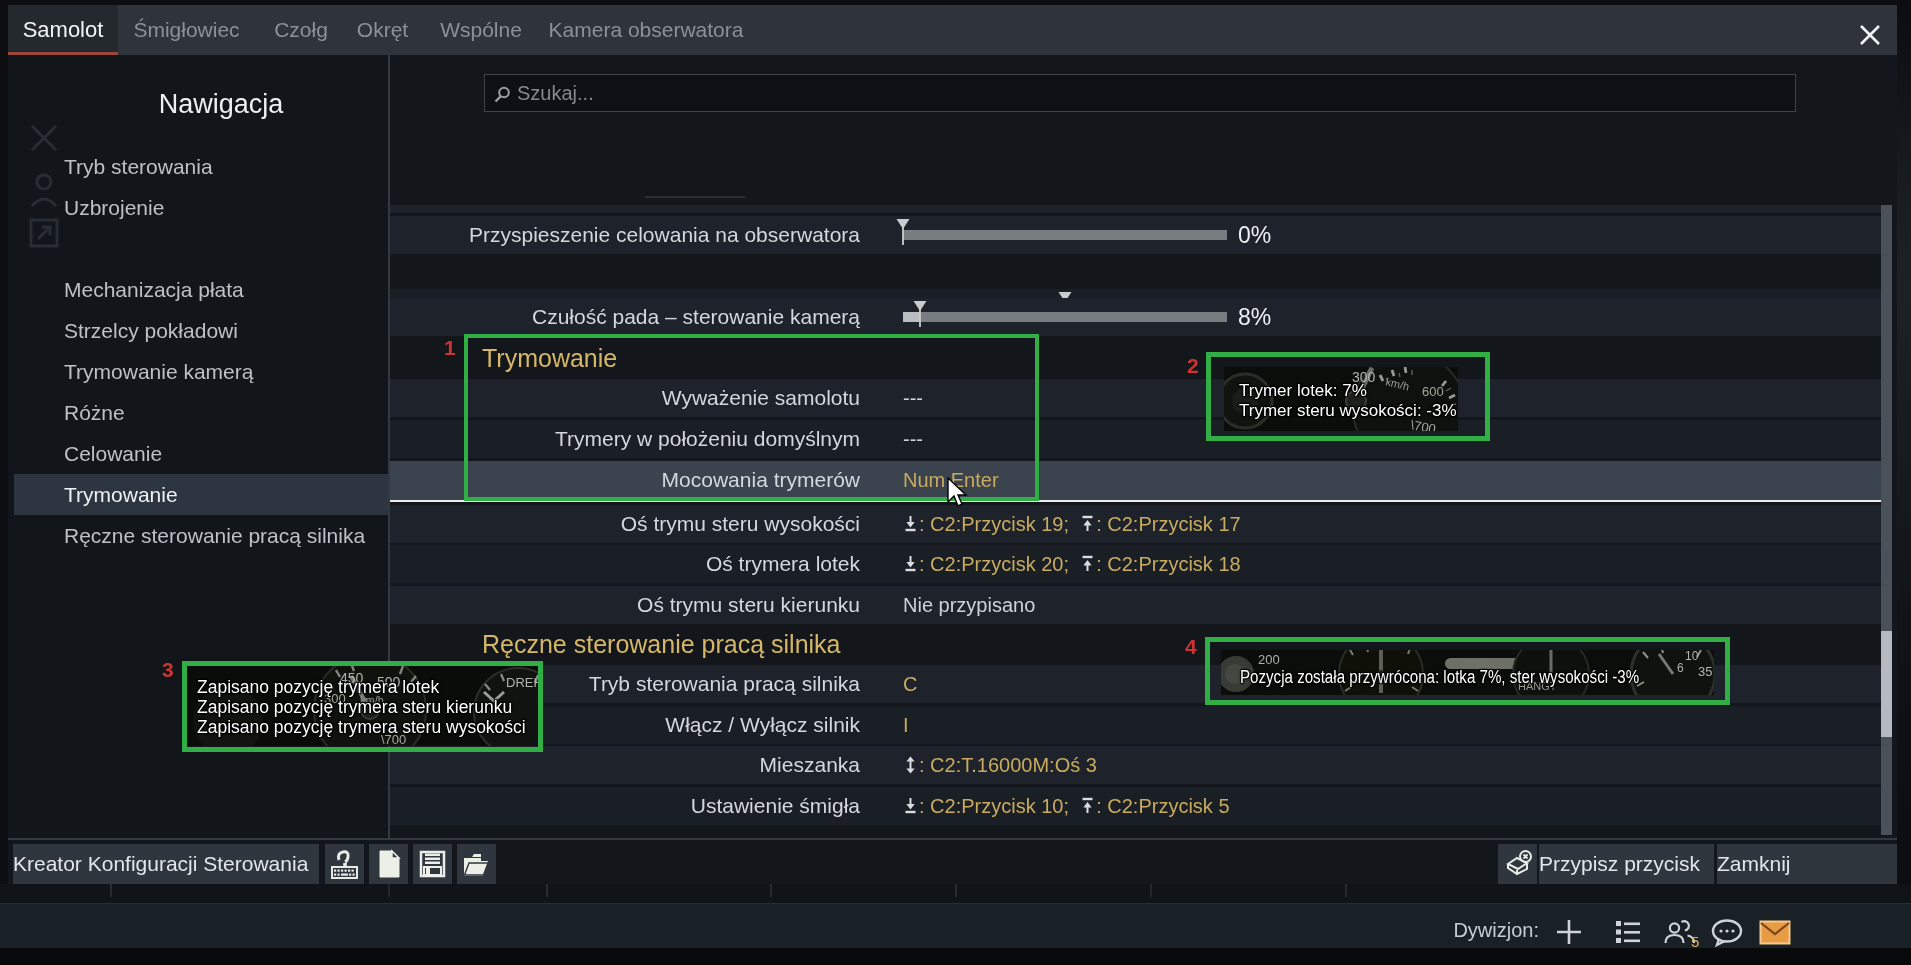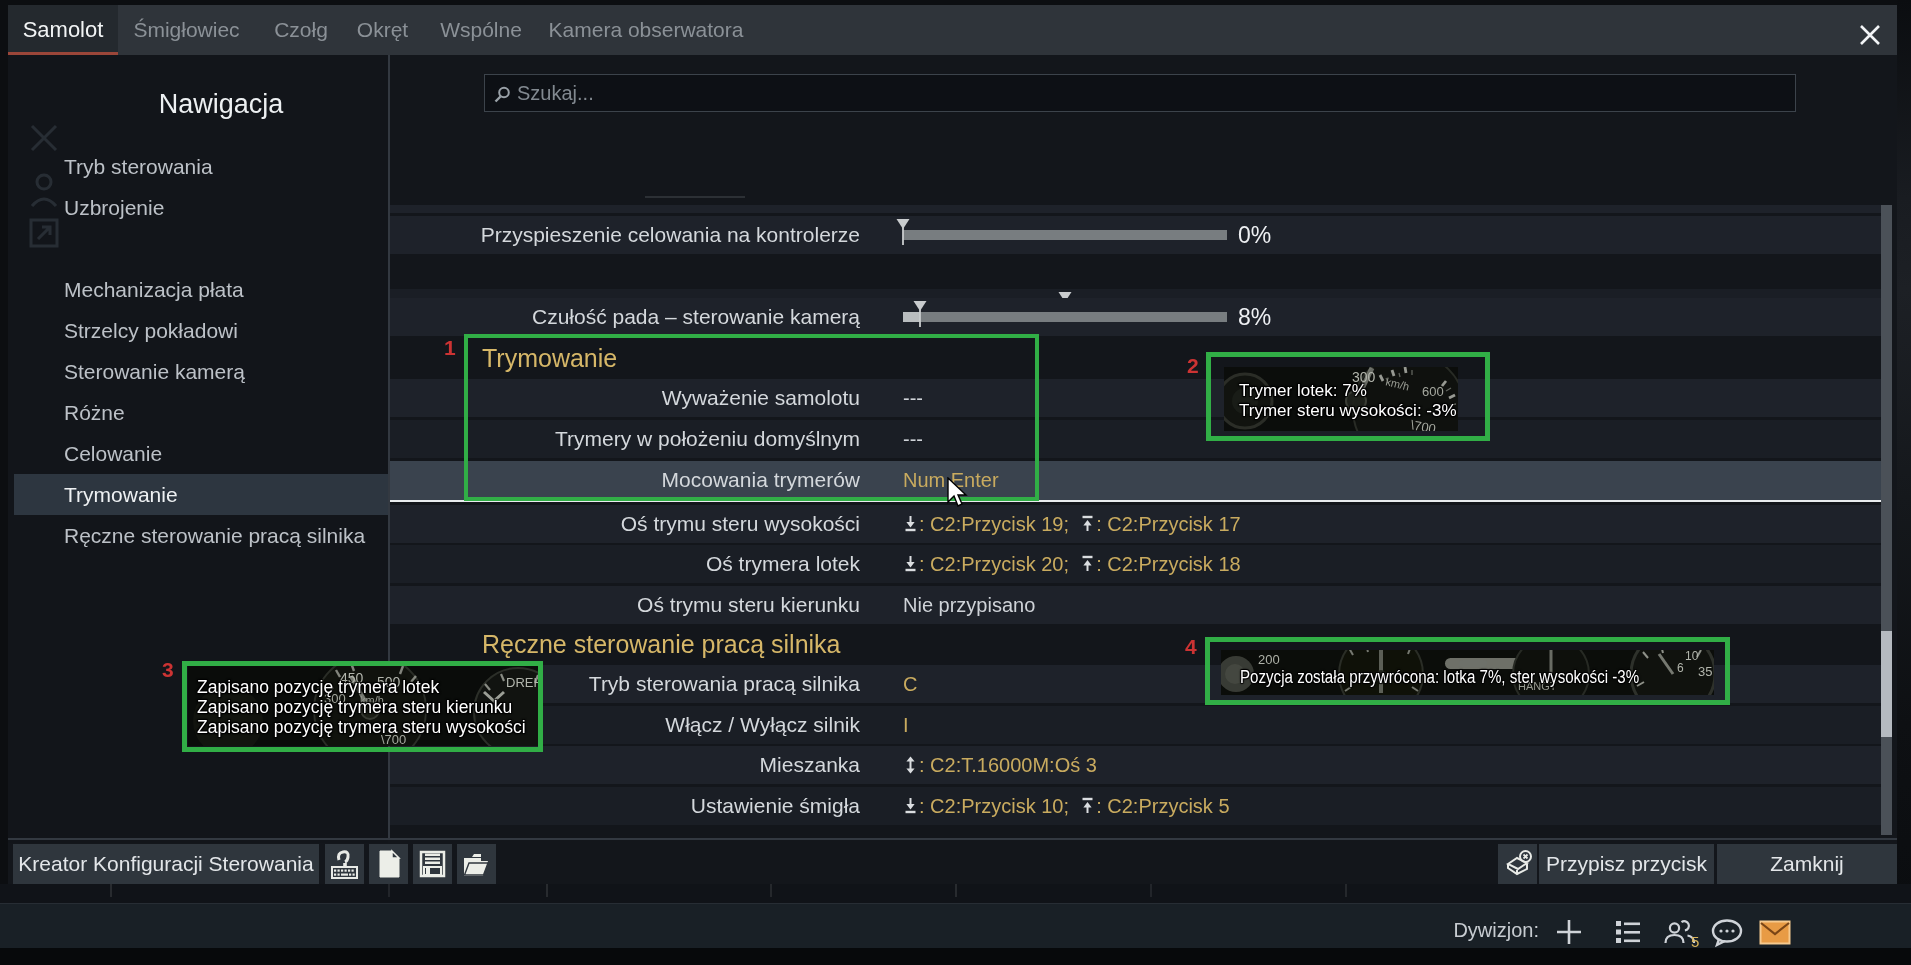--- a/index.html
+++ b/index.html
@@ -48,21 +48,21 @@
   .track { position:absolute; left:513px; top:14px; width:324px; height:10px; background:#787d80; }
   .fill  { position:absolute; left:0; top:0; height:10px; background:#b9bdbf; }
 
   
   #sbtrack { left:1873px; top:200px; width:11px; height:630px; background:#4b5158; }
   #sbthumb { left:0; top:426px; width:11px; height:106px; background:#b5bac0; position:absolute; }
 
   
   #divider-h { left:0; top:833px; width:1889px; height:2px; background:#333941; }
   .bbtn { position:absolute; top:839px; height:40px; background:#2f363d; color:#e3e6e9;
-          font-size:21px; line-height:40px; text-align:center; }
+          font-size:21px; line-height:40px; text-align:left; }
 
   
   #bgticks { left:0; top:884px; width:1911px; height:19px; background:#101318; }
   #taskbar { left:0; top:903px; width:1911px; height:45px; background:#192026; border-top:1px solid #272d34; }
   #blackstrip { left:0; top:948px; width:1911px; height:17px; background:#07090b; }
   #dywizjon { position:absolute; right:372px; top:15px; color:#c7ccd1; font-size:20px; }
 
   
   .gbox { position:absolute; border:4.5px solid #31ae46; }
   .rednum { position:absolute; color:#cc3333; font-size:21px; font-weight:bold; }
@@ -87,40 +87,40 @@
         </svg>
     </div>
 
     <div class="abs" id="sidebar"></div>
     <div class="abs" id="sel-item"></div>
     <div class="abs" id="nav-title">Nawigacja</div>
     <div class="sitem" style="top:141px;">Tryb sterowania</div>
     <div class="sitem" style="top:182px;">Uzbrojenie</div>
     <div class="sitem" style="top:264px;">Mechanizacja płata</div>
     <div class="sitem" style="top:305px;">Strzelcy pokładowi</div>
-    <div class="sitem" style="top:346px;">Sterowanie kamerą</div>
+    <div class="sitem" style="top:346px;">Trymowanie kamerą</div>
     <div class="sitem" style="top:387px;">Różne</div>
     <div class="sitem" style="top:428px;">Celowanie</div>
     <div class="sitem" style="top:469px;color:#eef1f3;">Trymowanie</div>
     <div class="sitem" style="top:510px;">Ręczne sterowanie pracą silnika</div>
     <div class="abs" id="divider-v"></div>
 
     <div class="abs" id="search">
         <span>Szukaj...</span>
       <svg class="abs" style="left:8px;top:11px;" width="18" height="18" viewBox="0 0 18 18">
         <circle cx="11" cy="6.5" r="4.8" fill="none" stroke="#9aa1a8" stroke-width="2"></circle>
         <path d="M7.5 10.5 L2.5 15.5" stroke="#9aa1a8" stroke-width="2.4"></path>
       </svg>
     </div>
 
 
     <div class="row rowA" style="top:200px;height:8px;"></div>
     <div id="rows">
     <div class="row rowA" style="top:211.0px;height:38px;">
-          <div class="lbl">Przyspieszenie celowania na kontrolerze</div>
+          <div class="lbl">Przyspieszenie celowania na obserwatora</div>
           <div class="track">
             <div class="fill" style="width:0px;"></div>
           </div>
           <svg style="position:absolute;left:505px;top:3px;" width="16" height="26" viewBox="0 0 16 26">
             <path d="M1.5 0 L14.5 0 L8 10 Z" fill="#c9ccce"></path>
             <rect x="7.1" y="6" width="1.8" height="20" fill="#c9ccce"></rect>
           </svg>
           <div class="pct">0%</div>
         </div>
     <div class="row rowB" style="top:251.8px;height:38px;margin-top:32px;">

